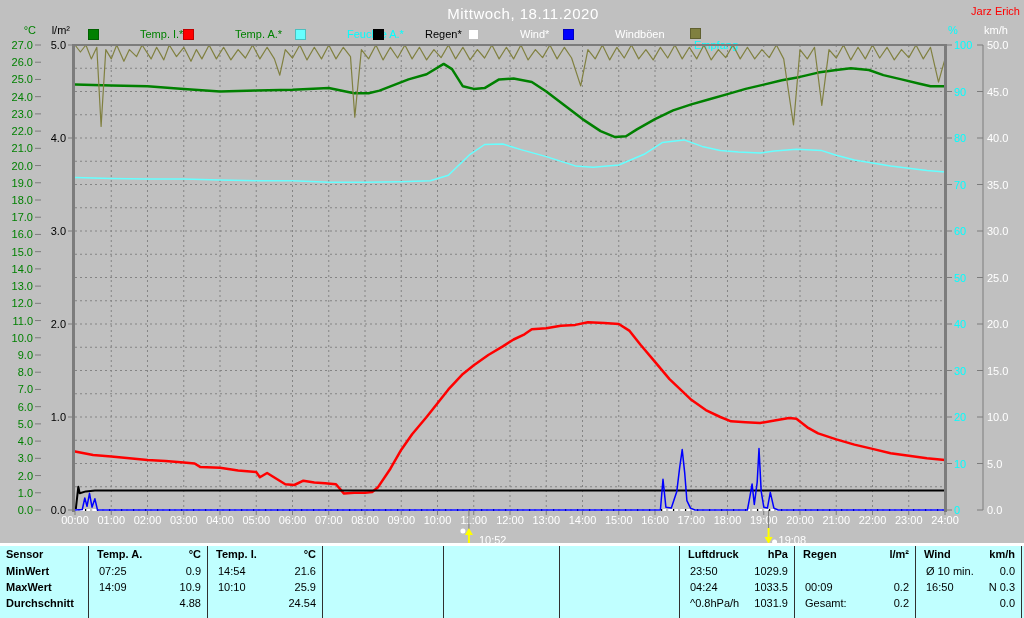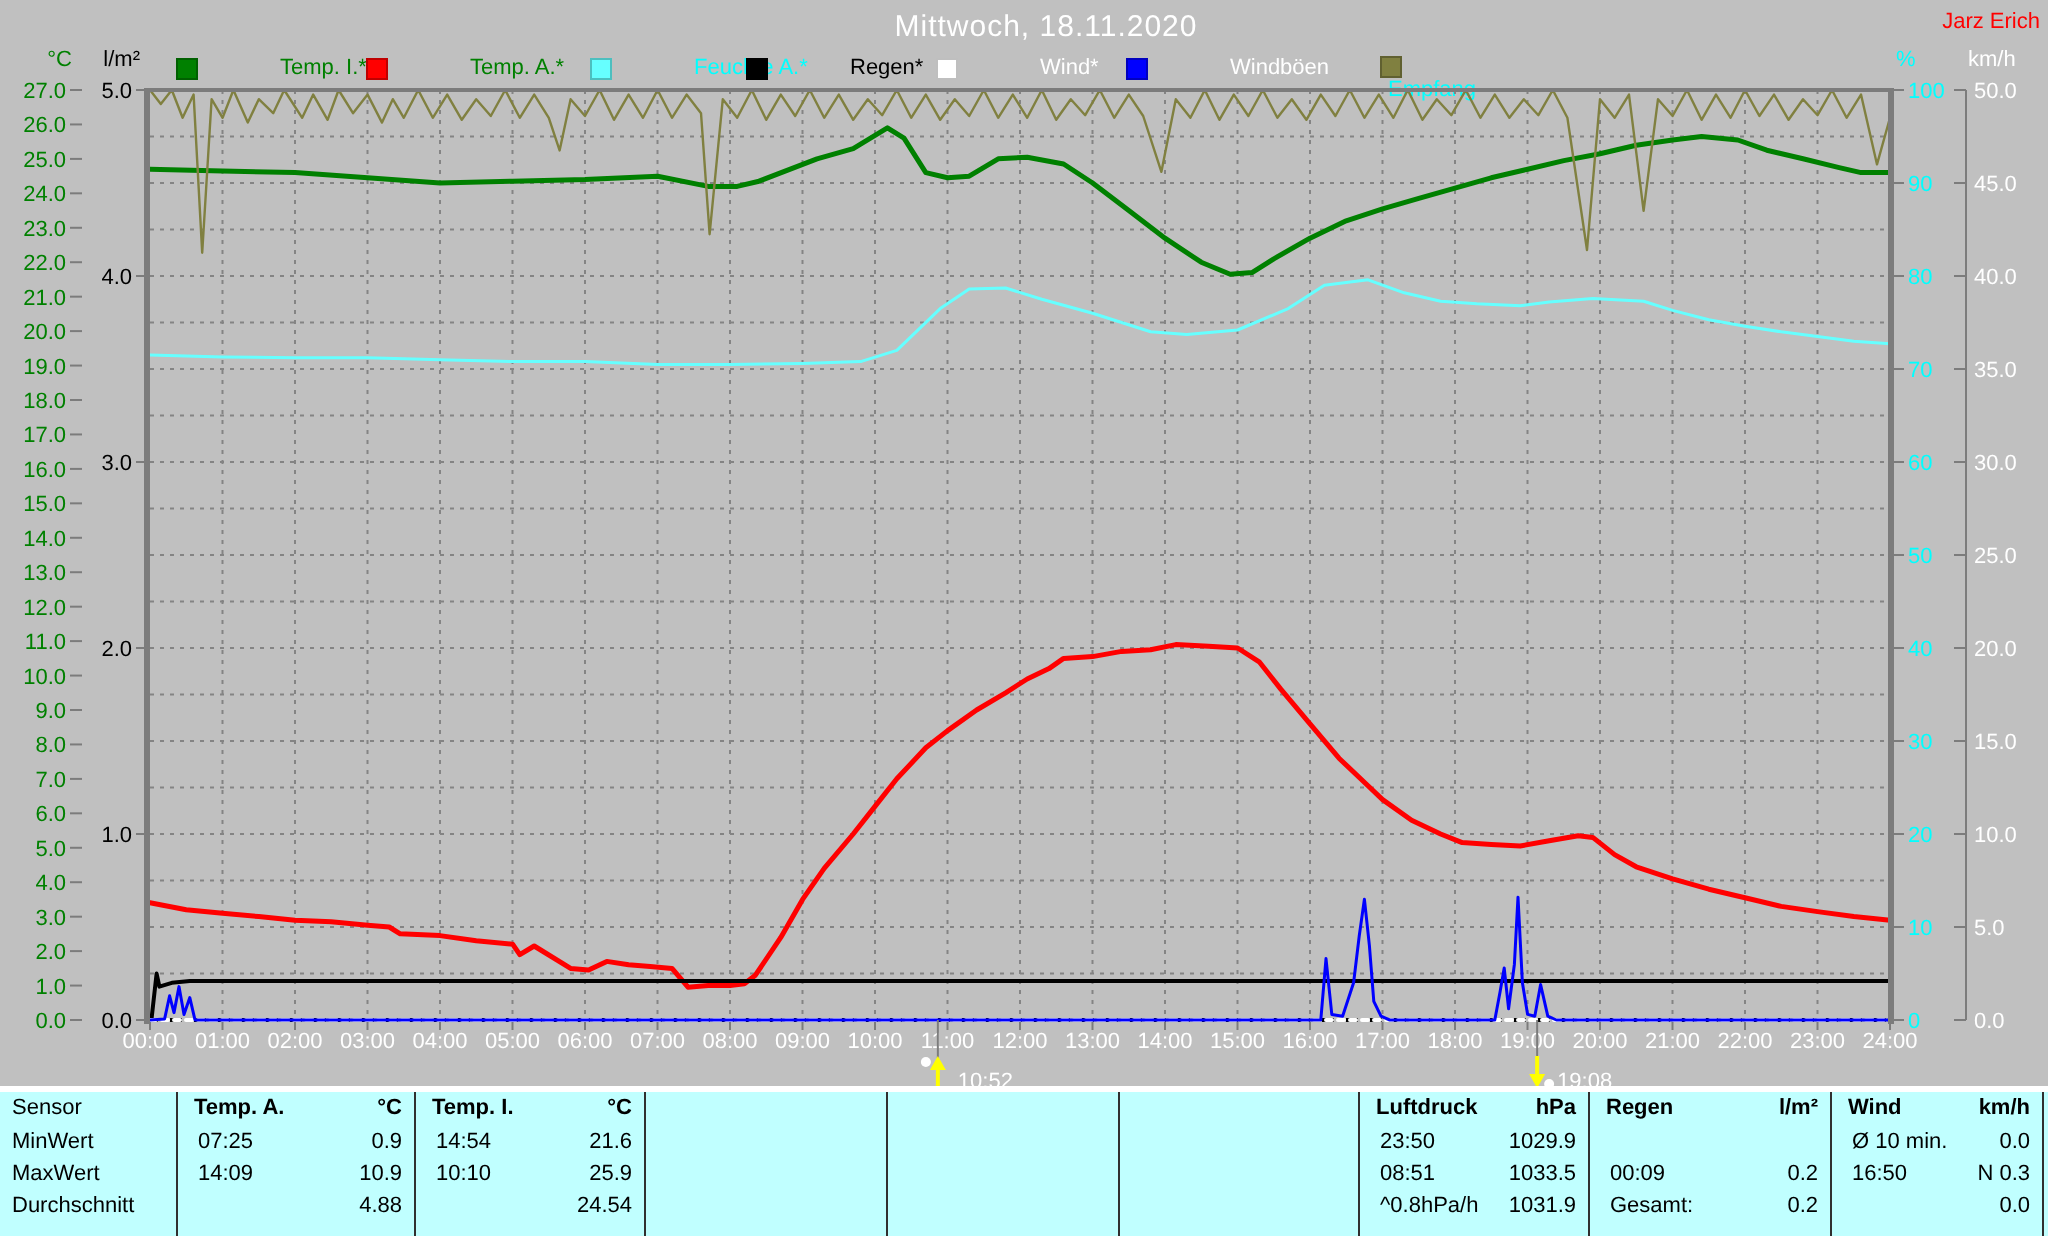--- a/index.html
+++ b/index.html
@@ -30,21 +30,21 @@
     display:grid;grid-template-columns:88px 119px 115px 121px 116px 120px 115px 121px 106px 3px;
     font-size:11px;color:#000;
   }
   .tcol{box-sizing:border-box;}
   .tcol + .tcol{border-left:1px solid #303030;}
   .trow{height:16px;line-height:16px;display:flex;justify-content:space-between;white-space:nowrap;overflow:hidden;}
   .trow.thead{height:17px;line-height:17px;font-weight:bold;}
   .trow .l{padding-left:10px;}
   .trow.thead .l{padding-left:8px;}
   .trow .r{padding-right:6px;text-align:right;}
-  .tcol.labels .trow{font-weight:normal;gap:11px;}
+  .tcol.labels .trow{font-weight:bold;gap:11px;}
   .tcol.labels .l{padding-left:6px;}
 </style>
 </head>
 <body>
 
 <div class="title">Mittwoch, 18.11.2020</div>
 <div class="watermark">Jarz Erich</div>
 
 <div class="unit unit-temp">°C</div>
 <div class="unit unit-rain">l/m²</div>
@@ -437,21 +437,21 @@
     <div class="tcol">
       <div class="trow thead">
         <span class="l">Luftdruck</span>
         <span class="r">hPa</span>
       </div>
       <div class="trow">
         <span class="l">23:50</span>
         <span class="r">1029.9</span>
       </div>
       <div class="trow">
-        <span class="l">08:51</span>
+        <span class="l">04:24</span>
         <span class="r">1033.5</span>
       </div>
       <div class="trow">
         <span class="l">^0.8hPa/h</span>
         <span class="r">1031.9</span>
       </div>
     </div>
     <div class="tcol">
       <div class="trow thead">
         <span class="l">Regen</span>

